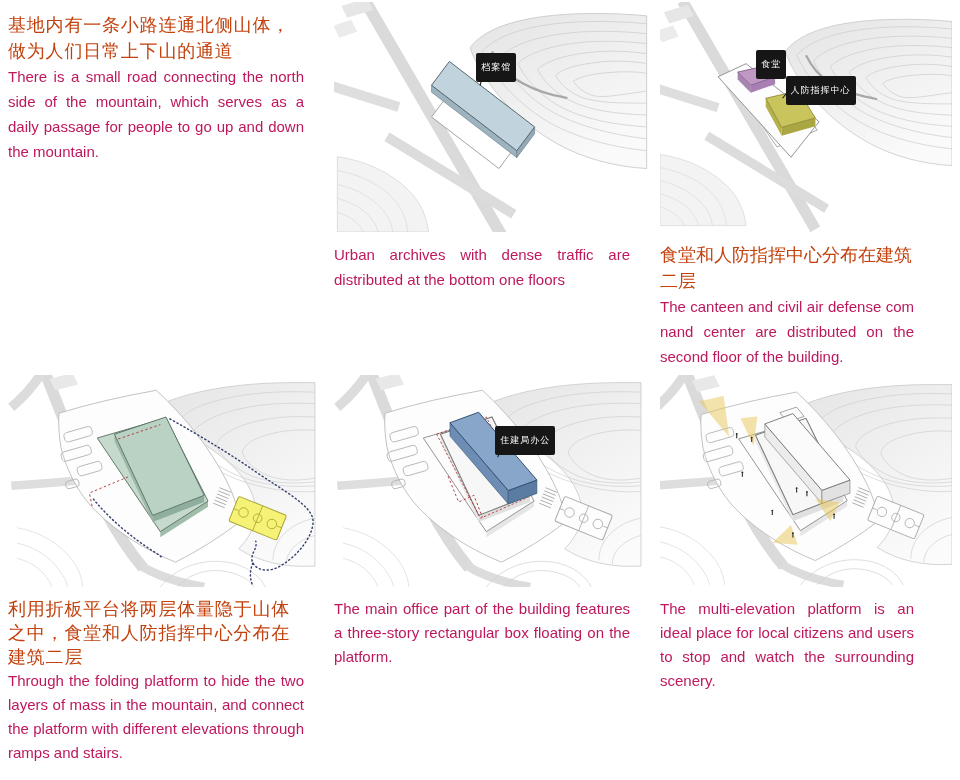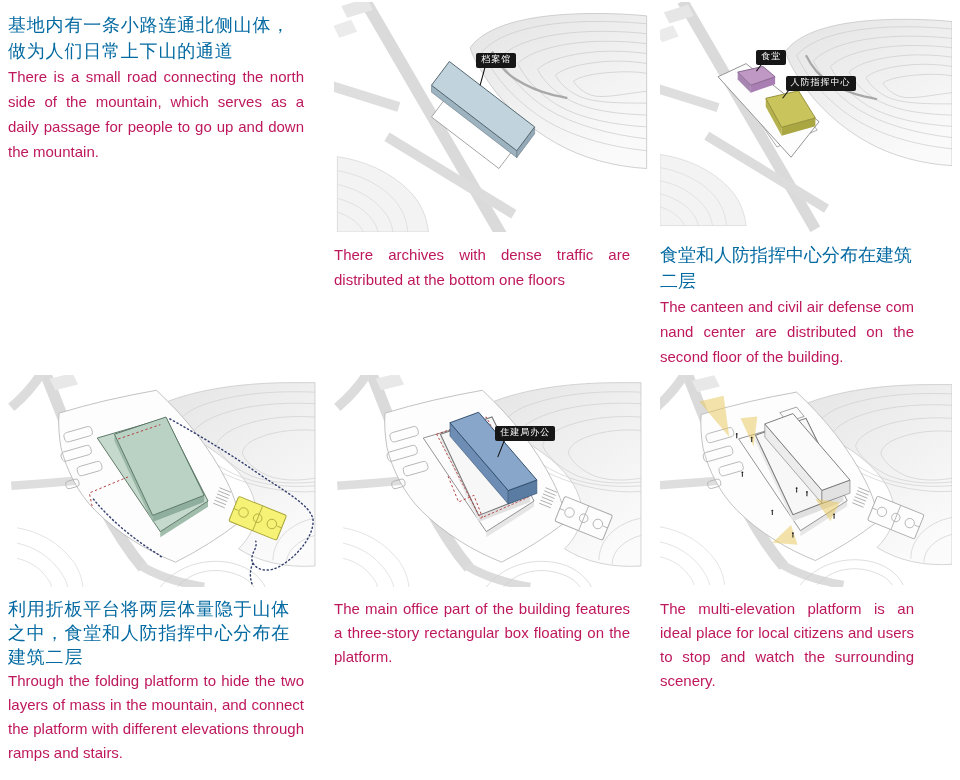--- a/index.html
+++ b/index.html
@@ -7,27 +7,27 @@
        font-family:"Liberation Sans","DejaVu Sans",sans-serif;}
   .grid{display:grid;grid-template-columns:316px 316px 292px;column-gap:10px;
         padding-left:8px;padding-top:2px;}
   .cell{position:relative;}
   .diagram{position:relative;width:100%;}
   .row1 .diagram{height:230px;}
   .row2 .diagram{height:212px;margin-top:6px;}
   .diag-svg{width:100%;height:100%;display:block;}
   .caption{margin-top:10px;width:296px;}
   .col-c .caption{width:254px;}
-  .zh{font-size:18px;line-height:26px;letter-spacing:.8px;color:#0369a1;min-height:52px;}
+  .zh{font-size:18px;line-height:26px;letter-spacing:.8px;color:#c2410c;min-height:52px;}
   .row2 .zh{line-height:24px;min-height:72px;}
   .col-c .zh{font-size:18px;letter-spacing:0;}
   .en{font-size:15px;line-height:25px;color:#be185d;text-align:justify;}
   .row2 .en{line-height:24px;}
   .tag{position:absolute;background:#161616;color:#ffffff;font-size:9px;line-height:1;
-       padding:3px 5px;border-radius:2px;letter-spacing:1px;white-space:nowrap;z-index:2;font-family:Liberation Mono, monospace;}
+       padding:10px 5px;border-radius:2px;letter-spacing:1px;white-space:nowrap;z-index:2;}
   .site-dash{fill:none;stroke:#b03030;stroke-width:1.1;stroke-dasharray:3,3;}
   .site-text{font-size:10px;letter-spacing:2px;fill:#4e4e4e;text-anchor:middle;
              font-family:"Liberation Sans",sans-serif;}
   .leader{stroke:#141414;stroke-width:1.1;fill:none;}
   .reddash{stroke:#b23a3a;stroke-width:1;stroke-dasharray:2.5,2.5;fill:none;}
   .navydot{stroke:#323e6e;stroke-width:1.5;stroke-dasharray:1.2,3;stroke-linecap:round;fill:none;}
 </style>
 </head>
 <body>
 
@@ -133,21 +133,21 @@
           <polygon points="113,92 181,144 163,168 95,116" fill="#ffffff" stroke="#9a9a9a" stroke-width="0.9"></polygon>
           <polygon points="95,84 181,150 181,157 95,91" fill="#9db3c0" stroke="#5b6d78" stroke-width="0.5"></polygon>
           <polygon points="181,150 199,126 199,133 181,157" fill="#93a9b7" stroke="#5b6d78" stroke-width="0.5"></polygon>
           <polygon points="113,60 199,126 181,150 95,84" stroke="#54666f" stroke-width="1" stroke-linejoin="round" fill="#c1d4de"></polygon>
         </g>
         <path class="leader" d="M150,62 L144,84"></path>
       </svg>
       <div class="tag" style="left:45%;top:22%">档案馆</div>
     </div>
     <div class="caption">
-      <div class="en">There archives with dense traffic are distributed at the bottom one floors</div>
+      <div class="en">Urban archives with dense traffic are distributed at the bottom one floors</div>
     </div>
   </div>
 
   <div class="cell col-c row1">
     <div class="diagram">
       <svg class="diag-svg" viewBox="0 0 312 232">
         <use href="#baseTop"></use>
         <polygon points="100,112 143,97 168,130 125,148" fill="#ffffff" stroke="#9a9a9a" stroke-width="0.9"></polygon>
         <polygon points="62,73 92,59 170,121 140,159" fill="#fdfdfd" stroke="#8d8d8d" stroke-width="1"></polygon>
         <g>

